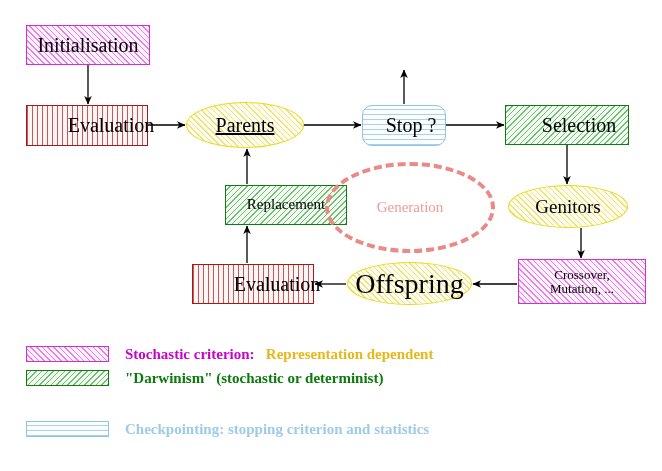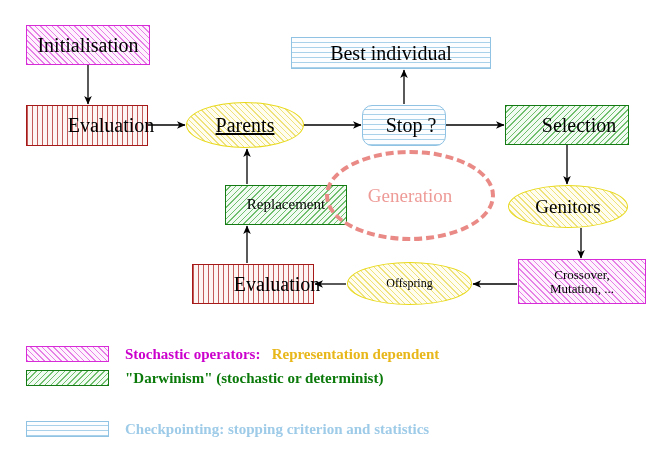--- a/index.html
+++ b/index.html
@@ -74,24 +74,24 @@
   
   #node-initialisation { left: 26px;  top: 25px;  width: 124px; height: 40px; font-size: 20px; }
   #node-evaluation-top { left: 26px;  top: 105px; width: 122px; height: 41px; font-size: 20px; }
   #node-parents        { left: 186px; top: 102px; width: 118px; height: 46px; font-size: 20px; text-decoration: underline; }
   #node-best           { left: 291px; top: 37px;  width: 200px; height: 32px; font-size: 20px; }
   #node-stop           { left: 362px; top: 105px; width: 84px;  height: 41px; font-size: 20px; }
   #node-selection      { left: 505px; top: 105px; width: 124px; height: 40px; font-size: 20px; padding-left: 24px; }
   #node-genitors       { left: 508px; top: 185px; width: 120px; height: 43px; font-size: 19px; }
   #node-crossover      { left: 518px; top: 259px; width: 128px; height: 45px; font-size: 13px;
                          flex-direction: column; justify-content: center; }
-  #node-offspring      { left: 347px; top: 262px; width: 125px; height: 43px; font-size: 12px; }
+  #node-offspring      { left: 347px; top: 262px; width: 125px; height: 43px; font-size: 28px; }
   #node-evaluation-bot { left: 192px; top: 264px; width: 122px; height: 40px; font-size: 20px; }
   #node-replacement    { left: 186px; top: 185px; width: 122px; height: 40px; font-size: 15px; margin-left: 39px; }
-  #node-generation     { left: 325px; top: 150px; width: 170px; height: 91px; font-size: 19px; }
+  #node-generation     { left: 325px; top: 162px; width: 170px; height: 91px; font-size: 15px; }
 
   
   svg#edges {
     position: absolute;
     left: 0; top: 0;
     width: 662px; height: 471px;
     pointer-events: none;
   }
 
   
@@ -157,21 +157,20 @@
       <line x1="247" y1="184" x2="247" y2="149"></line>
     </g>
   </svg>
 
   <div class="node box fill-magenta" id="node-initialisation">Initialisation</div>
 
   <div class="node box fill-red" id="node-evaluation-top">Evaluation</div>
 
   <div class="node ellipse fill-yellow" id="node-parents">Parents</div>
 
-  <div class="node box fill-blue" id="node-best">Best individual</div>
 
   <div class="node round fill-blue" id="node-stop">Stop ?</div>
 
   <div class="node box fill-green" id="node-selection">Selection</div>
 
   <div class="node ellipse fill-yellow" id="node-genitors">Genitors</div>
 
   <div class="node box fill-magenta" id="node-crossover">
     <span>Crossover,</span>
     <span>Mutation, ...</span>
@@ -183,21 +182,21 @@
 
   <div class="node box fill-green" id="node-replacement">Replacement</div>
 
   <div class="node ellipse fill-dashed-salmon" id="node-generation">Generation</div>
 
   <div id="legend">
 
     <div class="legend-row" id="legend-row-0">
       <div class="legend-swatch fill-magenta"></div>
       <div class="legend-label">
-        <span style="color:#cc00cc">Stochastic operators:</span><span>&nbsp;&nbsp;&nbsp;</span><span class="accent" style="color:#e8b71a">Representation dependent</span>
+        <span style="color:#cc00cc">Stochastic criterion:</span><span>&nbsp;&nbsp;&nbsp;</span><span class="accent" style="color:#e8b71a">Representation dependent</span>
       </div>
     </div>
 
     <div class="legend-row" id="legend-row-1">
       <div class="legend-swatch fill-green"></div>
       <div class="legend-label" style="color:#0b7a0b">"Darwinism" (stochastic or determinist)</div>
     </div>
 
 
     <div class="legend-row" id="legend-row-3">

